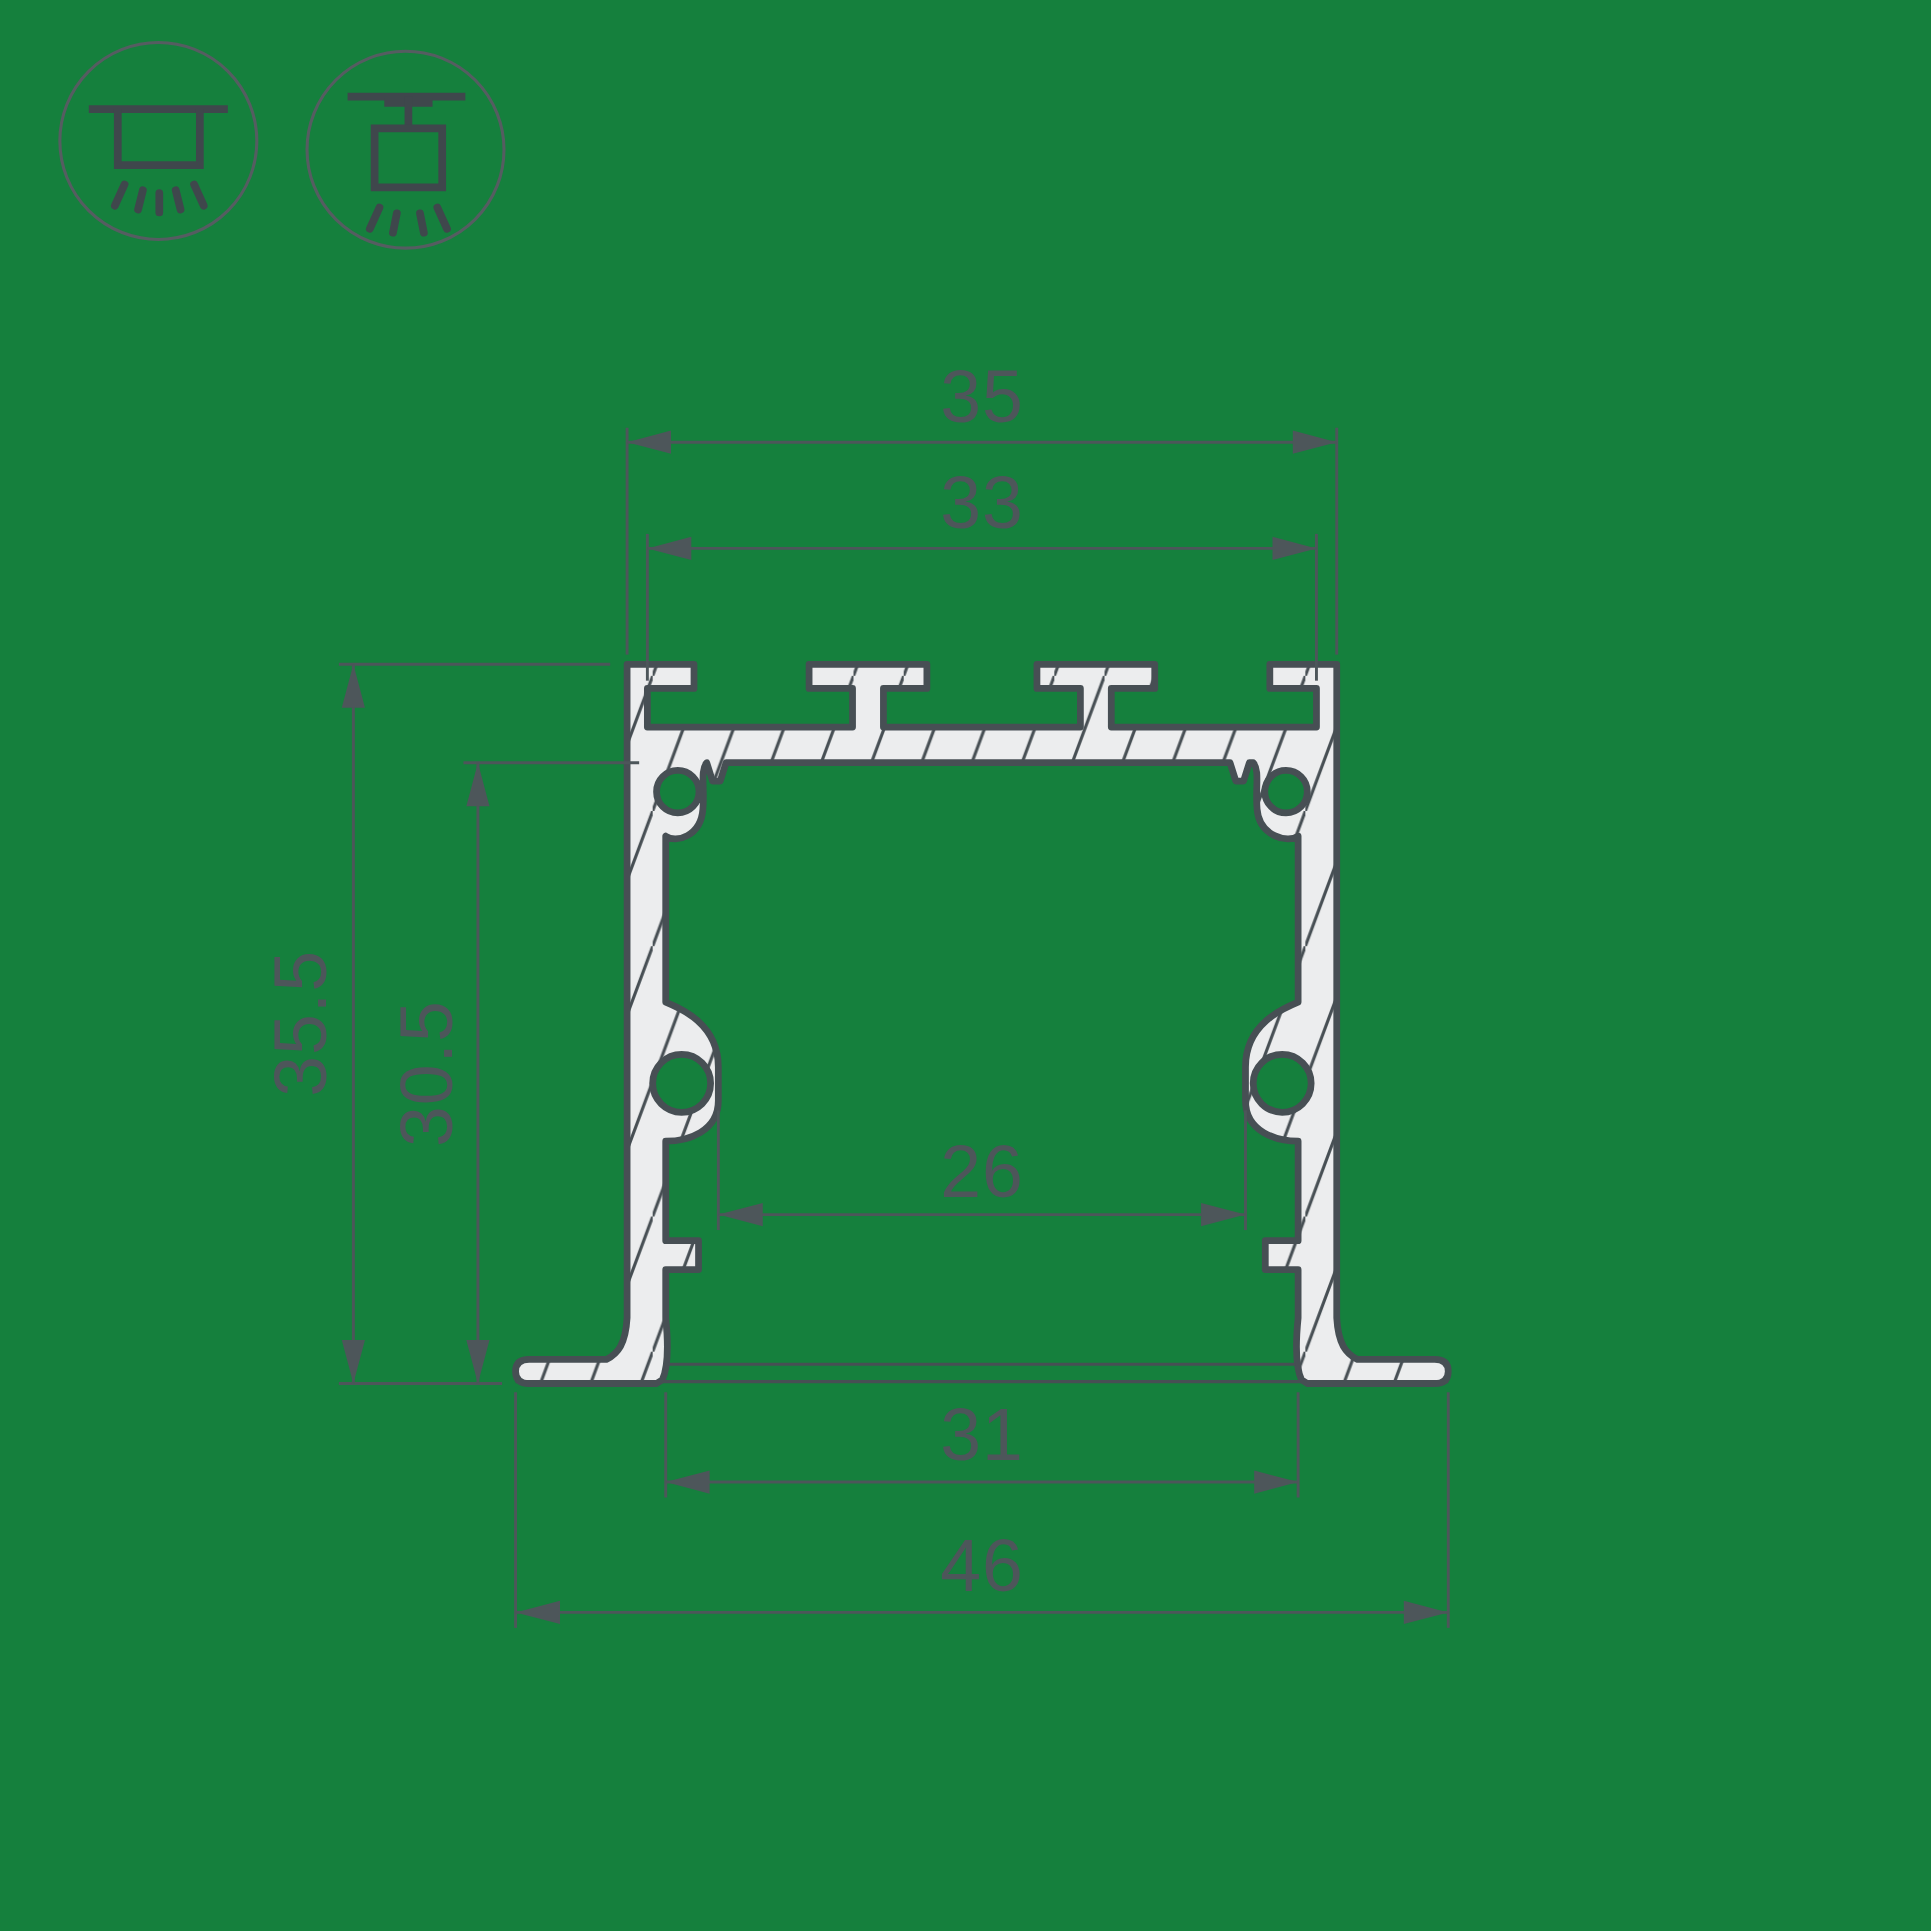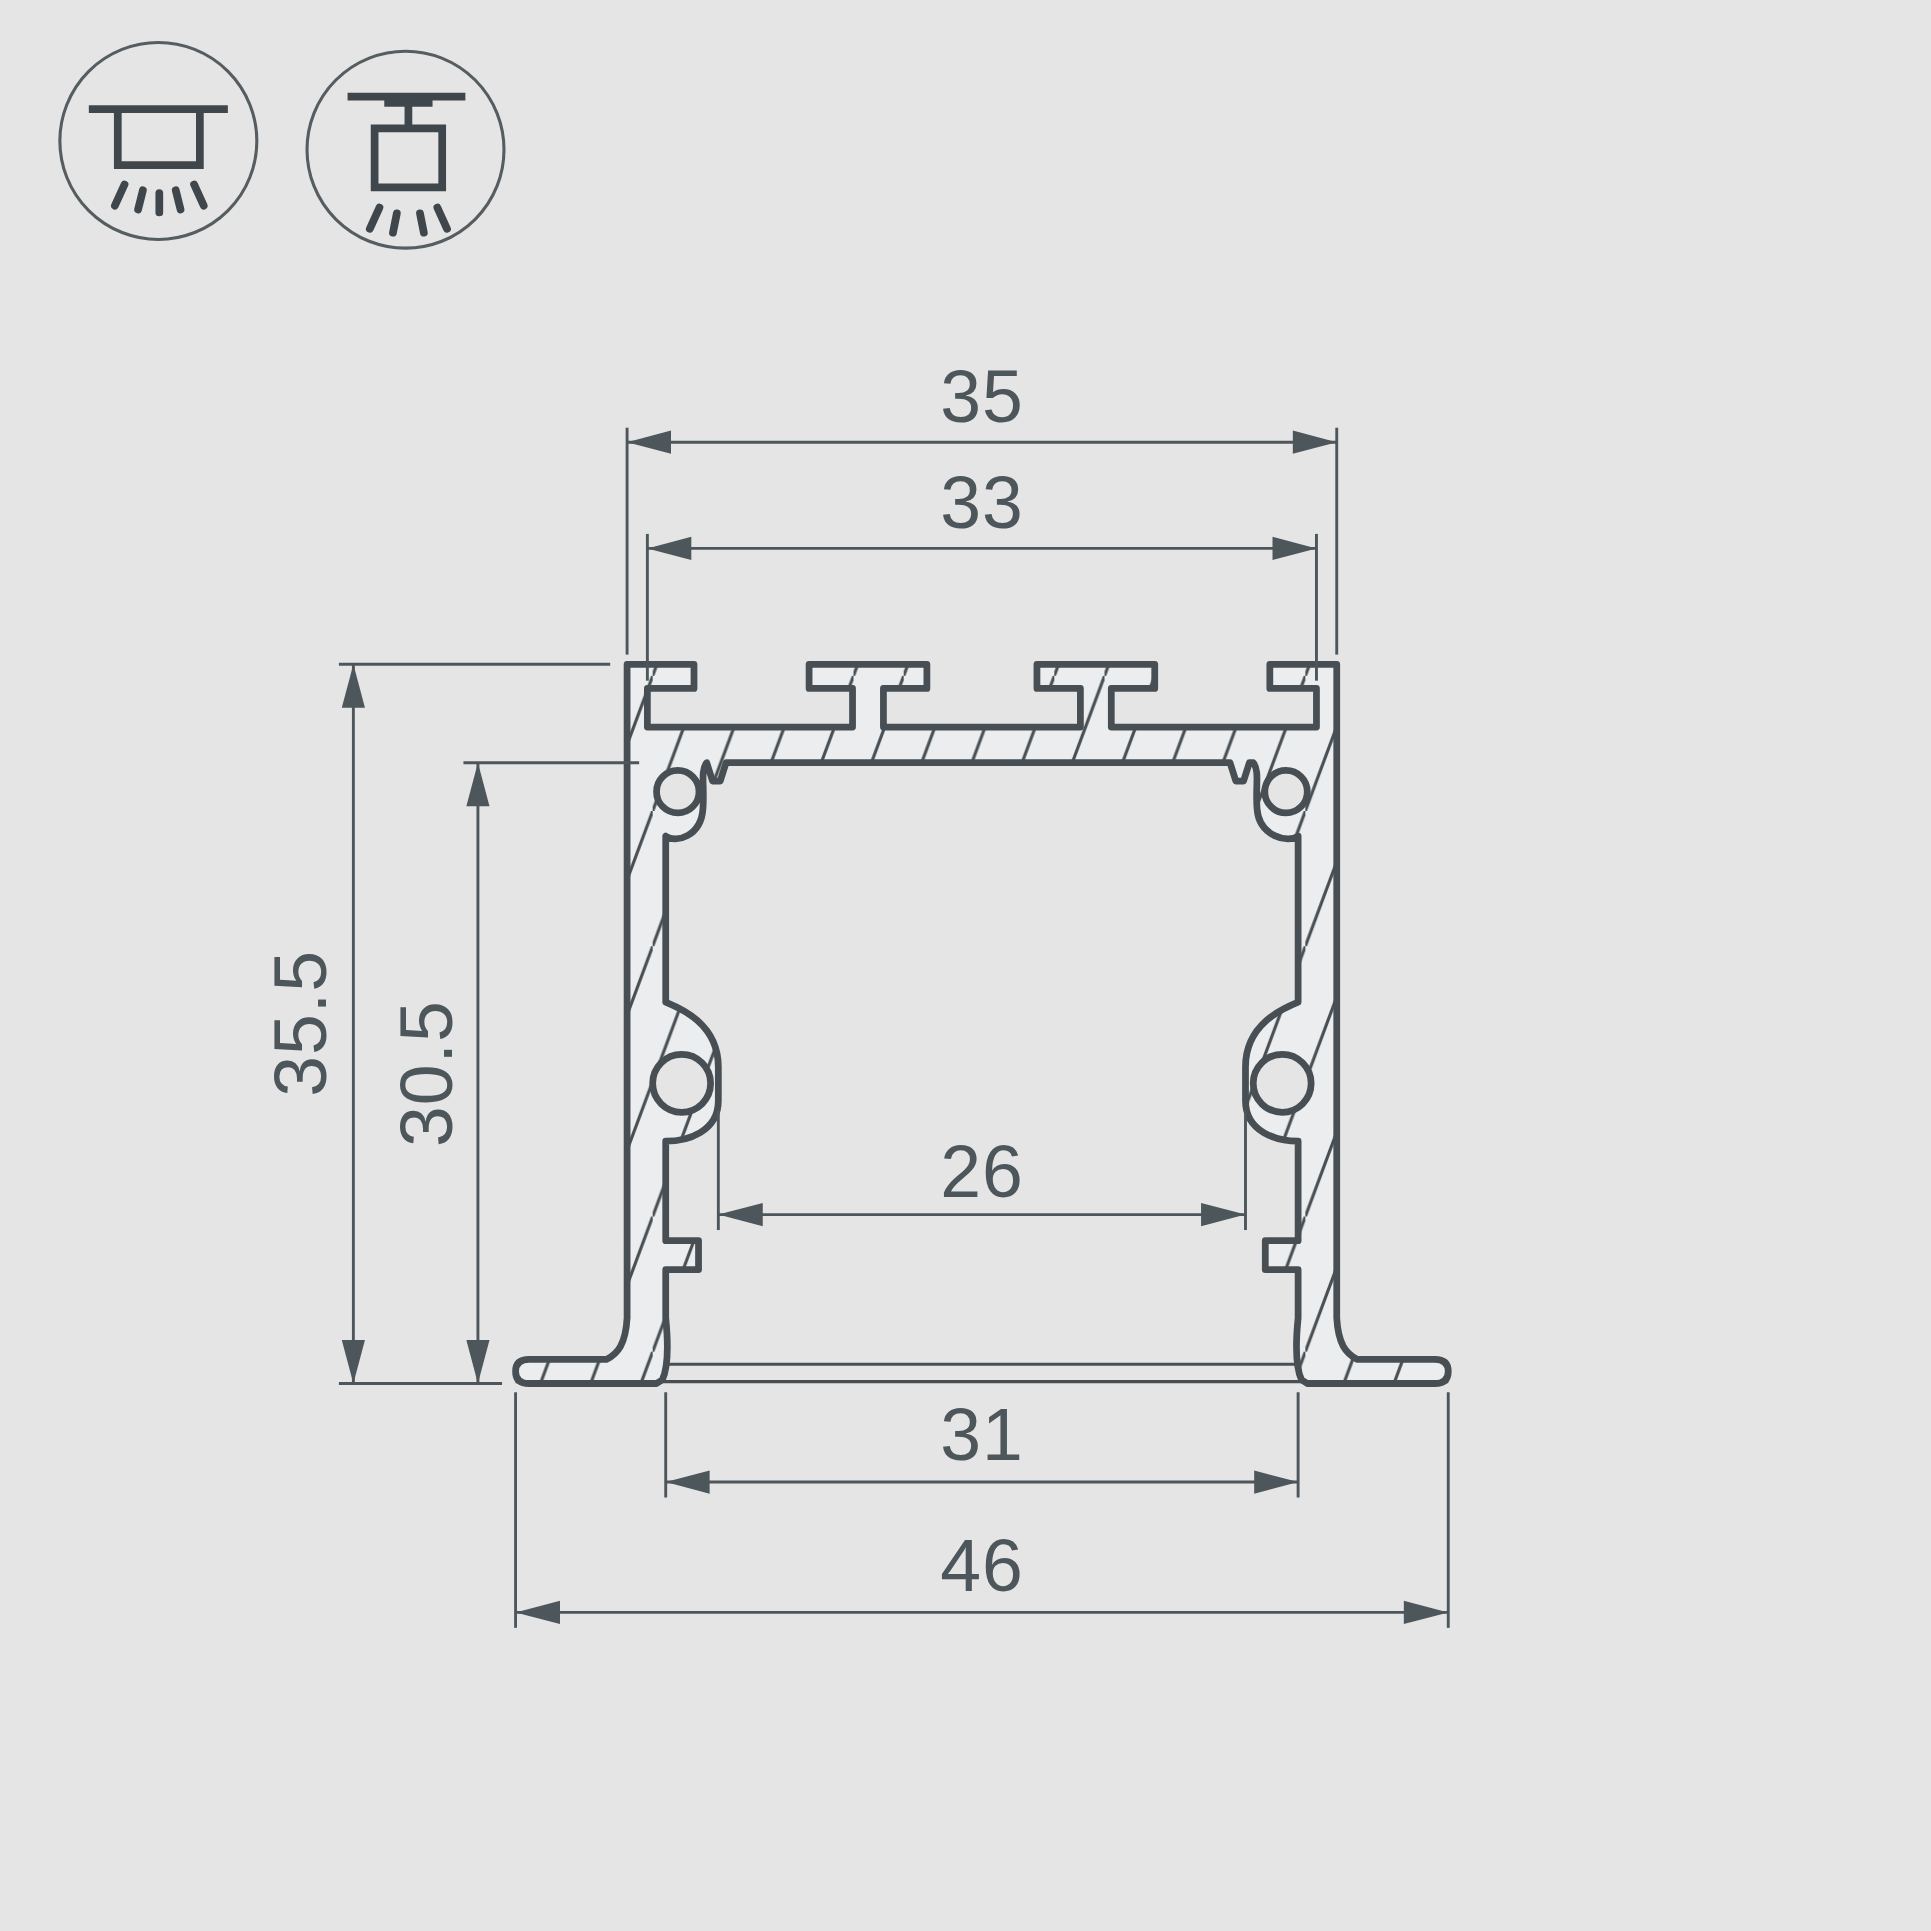--- a/index.html
+++ b/index.html
@@ -1,16 +1,16 @@
 <!DOCTYPE html>
 <html><head>
 <meta charset="utf-8">
 <style>
   html,body{margin:0;padding:0;background:#ffffff;}
-  #canvas{position:relative;width:1931px;height:1931px;background:#e5e5e5;overflow:hidden;
+  #canvas{position:relative;width:1931px;height:1931px;background:#15803d;overflow:hidden;
           font-family:"Liberation Sans", sans-serif;}
   #drawing{position:absolute;left:0;top:0;}
   text.dim{font-family:"Liberation Sans", sans-serif;font-size:76px;fill:#4d565a;letter-spacing:1px;}
 </style>
 </head>
 <body>
 
 <div id="canvas">
 <svg id="drawing" width="1931" height="1931" viewBox="0 0 2000 2000">
 

